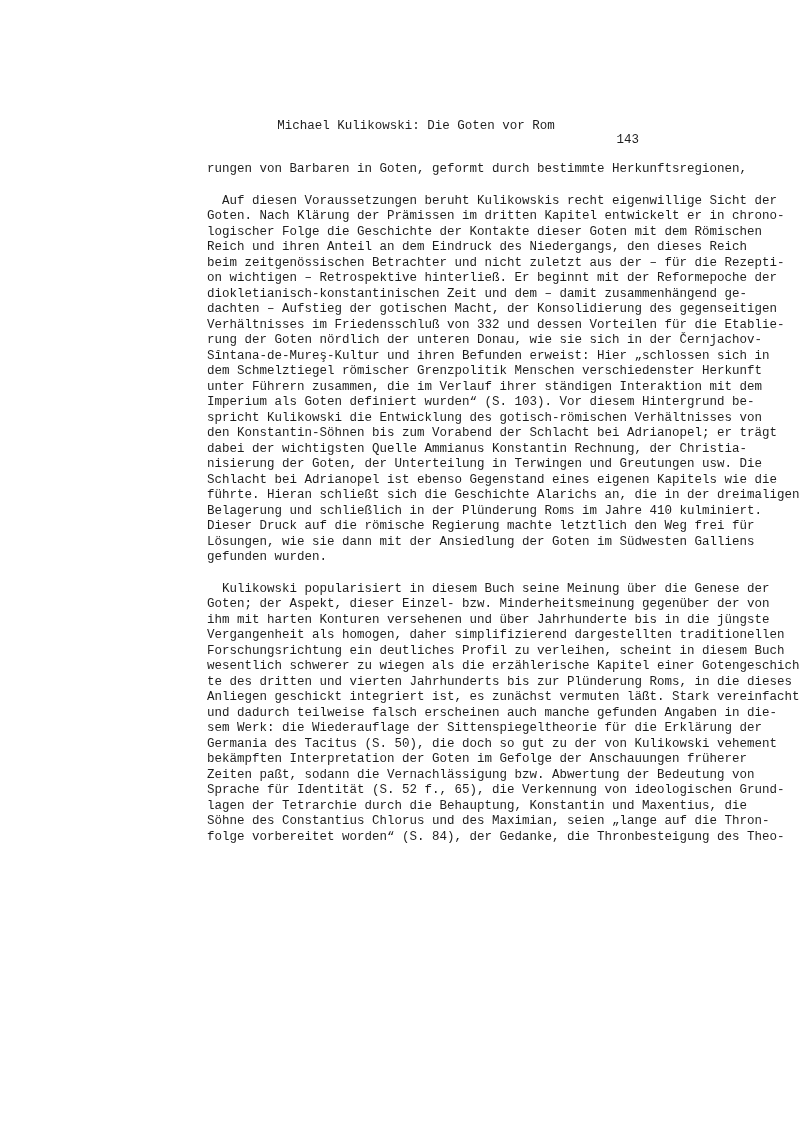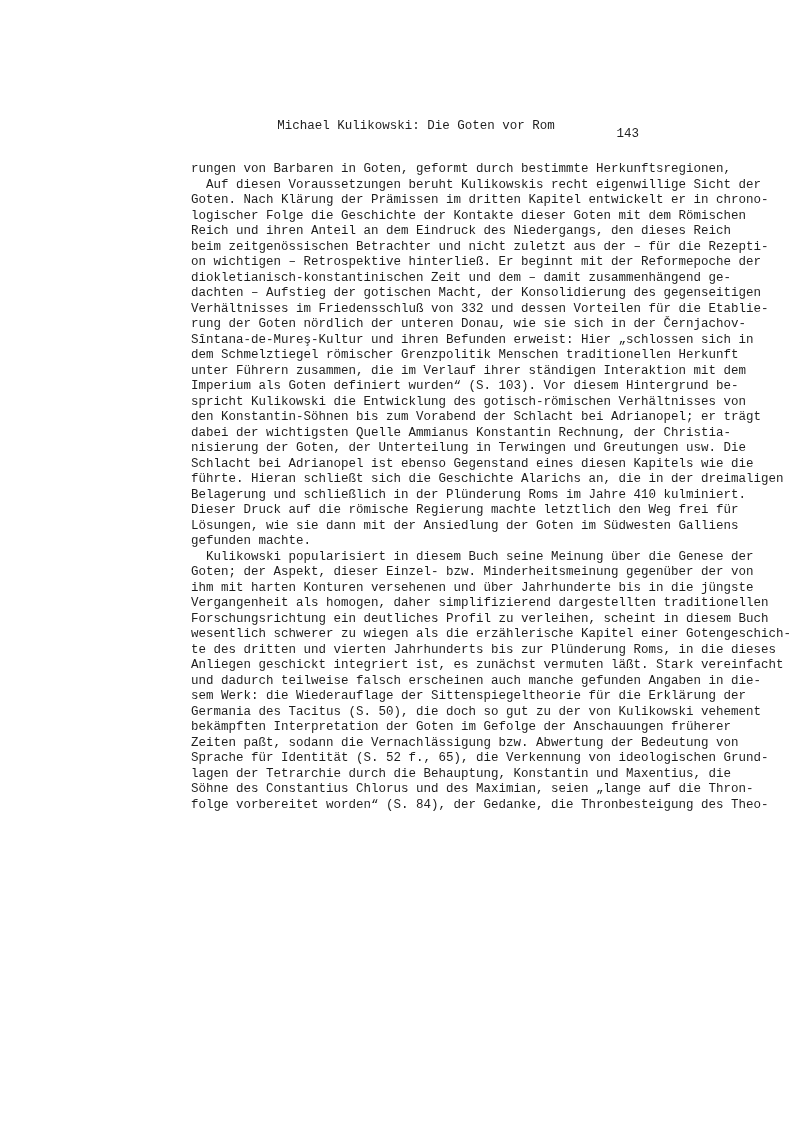--- a/index.html
+++ b/index.html
@@ -28,29 +28,29 @@
     font-size: 12.5px;
     line-height: 15px;
     text-align: center;
   }
   .running-title {
     display: inline-block;
   }
   .page-number {
     position: absolute;
     right: 2px;
-    top: 8px;
+    top: 14px;
   }
   .body-text {
     margin-top: 28px;
     font-size: 12.5px;
     line-height: 15.5px;
   }
   .paragraph {
-    margin: 0;
+    margin: 16px;
     padding: 0;
   }
   .line {
     white-space: nowrap;
     text-align: justify;
     text-align-last: justify;
   }
   .line.indent {
     text-indent: 15px;
   }
@@ -76,33 +76,33 @@
           <div class="line">Goten. Nach Klärung der Prämissen im dritten Kapitel entwickelt er in chrono-</div>
           <div class="line">logischer Folge die Geschichte der Kontakte dieser Goten mit dem Römischen</div>
           <div class="line">Reich und ihren Anteil an dem Eindruck des Niedergangs, den dieses Reich</div>
           <div class="line">beim zeitgenössischen Betrachter und nicht zuletzt aus der – für die Rezepti-</div>
           <div class="line">on wichtigen – Retrospektive hinterließ. Er beginnt mit der Reformepoche der</div>
           <div class="line">diokletianisch-konstantinischen Zeit und dem – damit zusammenhängend ge-</div>
           <div class="line">dachten – Aufstieg der gotischen Macht, der Konsolidierung des gegenseitigen</div>
           <div class="line">Verhältnisses im Friedensschluß von 332 und dessen Vorteilen für die Etablie-</div>
           <div class="line">rung der Goten nördlich der unteren Donau, wie sie sich in der Černjachov-</div>
           <div class="line">Sîntana-de-Mureş-Kultur und ihren Befunden erweist: Hier „schlossen sich in</div>
-          <div class="line">dem Schmelztiegel römischer Grenzpolitik Menschen traditionellen Herkunft</div>
+          <div class="line">dem Schmelztiegel römischer Grenzpolitik Menschen verschiedenster Herkunft</div>
           <div class="line">unter Führern zusammen, die im Verlauf ihrer ständigen Interaktion mit dem</div>
           <div class="line">Imperium als Goten definiert wurden“ (S. 103). Vor diesem Hintergrund be-</div>
           <div class="line">spricht Kulikowski die Entwicklung des gotisch-römischen Verhältnisses von</div>
           <div class="line">den Konstantin-Söhnen bis zum Vorabend der Schlacht bei Adrianopel; er trägt</div>
           <div class="line">dabei der wichtigsten Quelle Ammianus Konstantin Rechnung, der Christia-</div>
           <div class="line">nisierung der Goten, der Unterteilung in Terwingen und Greutungen usw. Die</div>
-          <div class="line">Schlacht bei Adrianopel ist ebenso Gegenstand eines diesen Kapitels wie die</div>
+          <div class="line">Schlacht bei Adrianopel ist ebenso Gegenstand eines eigenen Kapitels wie die</div>
           <div class="line">führte. Hieran schließt sich die Geschichte Alarichs an, die in der dreimaligen</div>
           <div class="line">Belagerung und schließlich in der Plünderung Roms im Jahre 410 kulminiert.</div>
           <div class="line">Dieser Druck auf die römische Regierung machte letztlich den Weg frei für</div>
           <div class="line">Lösungen, wie sie dann mit der Ansiedlung der Goten im Südwesten Galliens</div>
-          <div class="line short">gefunden machte.</div>
+          <div class="line short">gefunden wurden.</div>
         </div>
         <div class="paragraph">
           <div class="line indent">Kulikowski popularisiert in diesem Buch seine Meinung über die Genese der</div>
           <div class="line">Goten; der Aspekt, dieser Einzel- bzw. Minderheitsmeinung gegenüber der von</div>
           <div class="line">ihm mit harten Konturen versehenen und über Jahrhunderte bis in die jüngste</div>
           <div class="line">Vergangenheit als homogen, daher simplifizierend dargestellten traditionellen</div>
           <div class="line">Forschungsrichtung ein deutliches Profil zu verleihen, scheint in diesem Buch</div>
           <div class="line">wesentlich schwerer zu wiegen als die erzählerische Kapitel einer Gotengeschich-</div>
           <div class="line">te des dritten und vierten Jahrhunderts bis zur Plünderung Roms, in die dieses</div>
           <div class="line">Anliegen geschickt integriert ist, es zunächst vermuten läßt. Stark vereinfacht</div>

